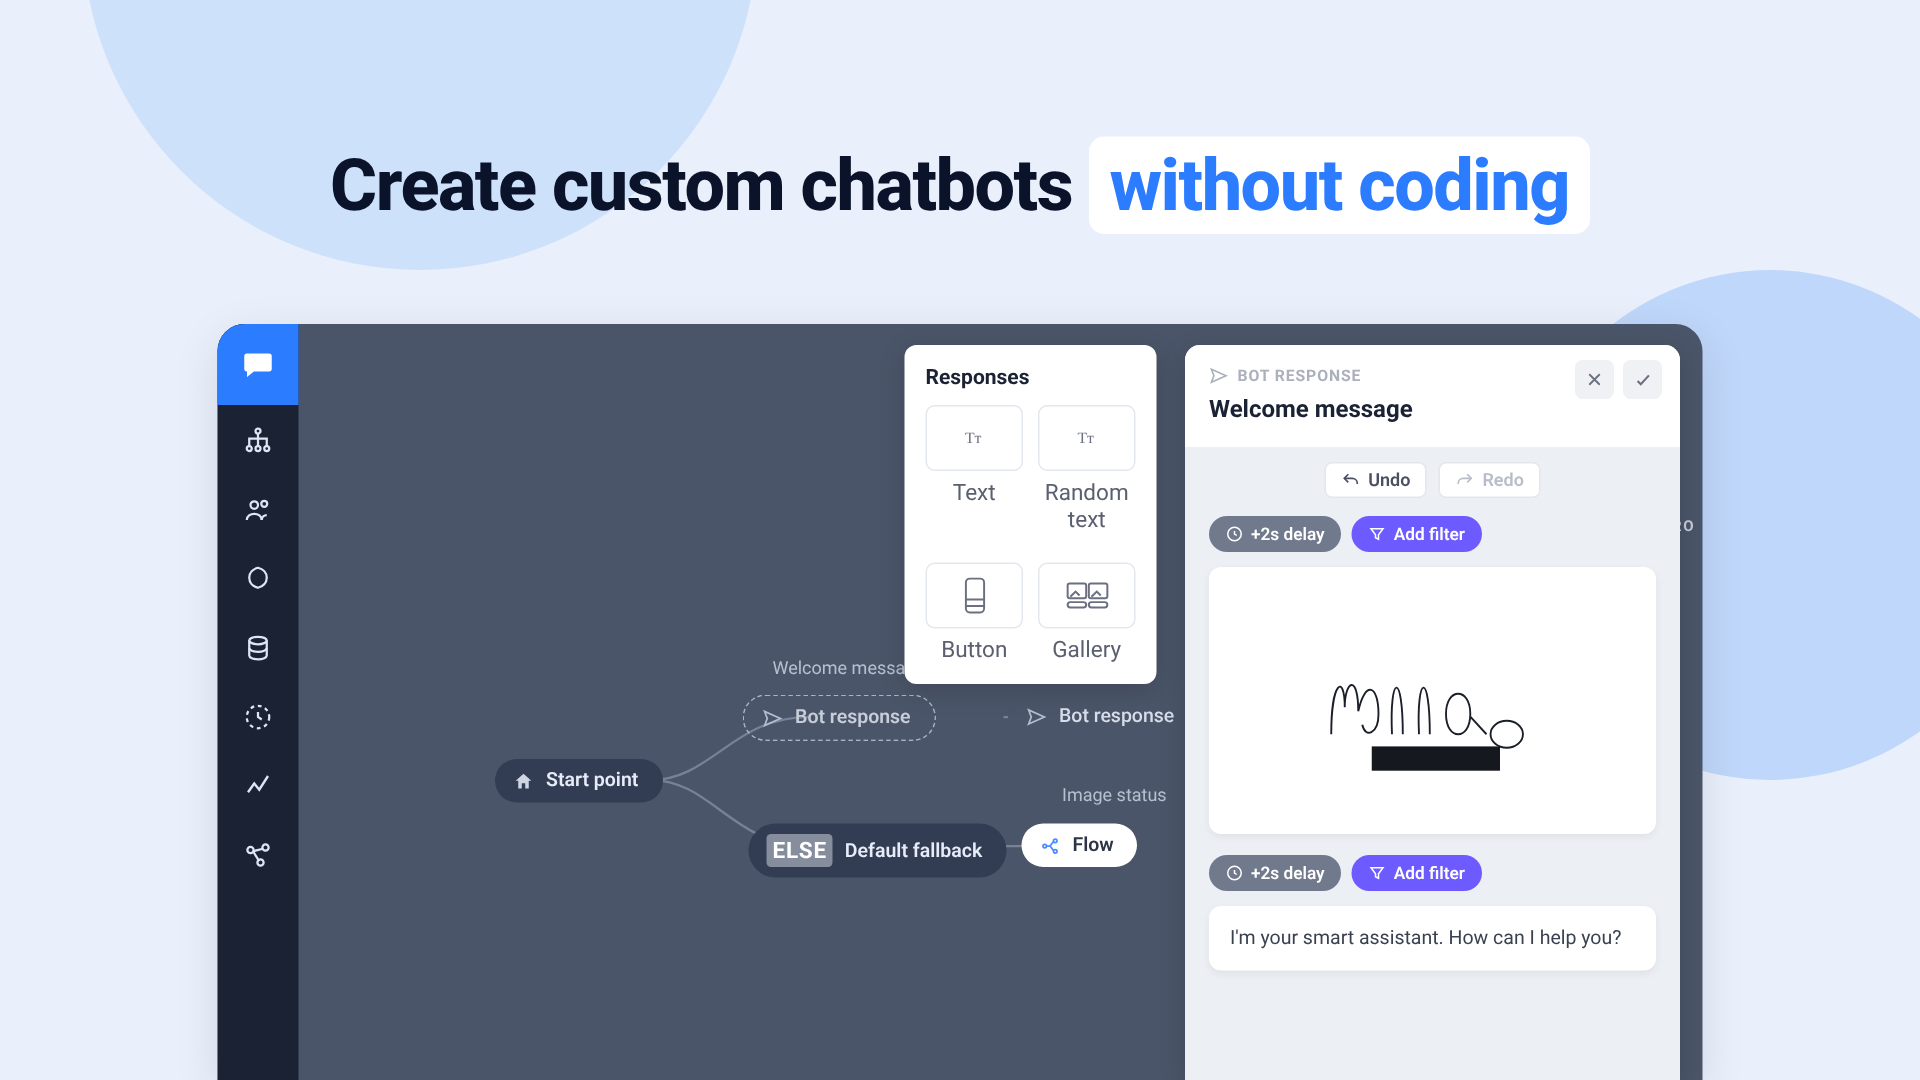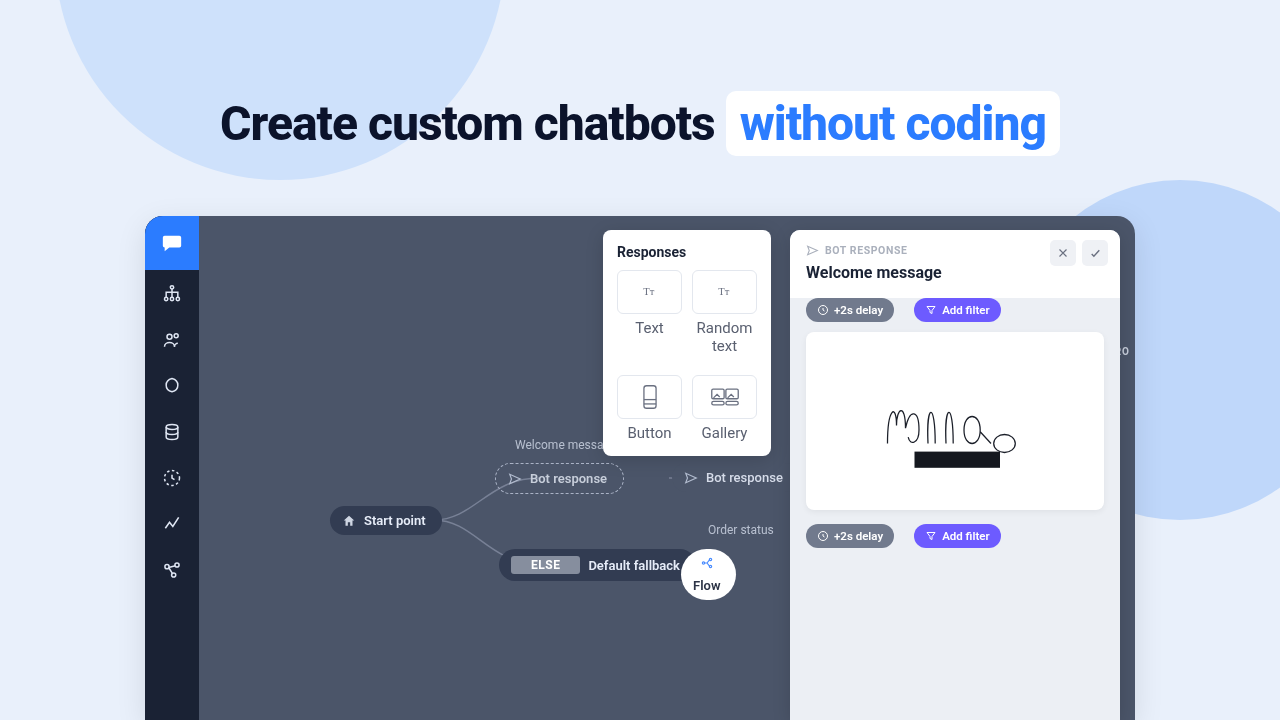--- a/index.html
+++ b/index.html
@@ -54,28 +54,28 @@
     padding:7px 16px 7px 12px; border-radius:999px; font-size:13px; font-weight:600;
     display:flex; align-items:center; gap:8px; white-space:nowrap;
   }
   .node.outline {
     background:#4b5569; color:#d7ddea; font-weight:500;
   }
   .node.dashed {
     border:1.5px dashed #aab3c6; background:transparent; color:#c7ceda;
   }
   .node.white {
-    background:#fff; color:#2d3446;flex-direction:column;
+    background:#fff; color:#2d3446;
   }
   .pill-label {
     position:absolute; color:#b8c0d0; font-size:12px;
   }
   .else-badge {
-    background:#868e9e; color:#fff; font-size:12px; font-weight:700;
-    padding:2px 20px; border-radius:3px; letter-spacing:.5px;
+    background:#868e9e; color:#fff; font-size:15px; font-weight:700;
+    padding:2px 4px; border-radius:3px; letter-spacing:.5px;
   }
   .chip-icon { display:inline-flex; }
 
   
   .responses {
     position:absolute; top:14px; left:458px; width:168px;
     background:#fff; border-radius:8px; box-shadow:0 4px 18px rgba(0,0,0,.15);
     padding:14px;
   }
   .responses h4 { font-size:14px; font-weight:700; color:#1a2234; margin-bottom:10px;}
@@ -112,21 +112,21 @@
   .undo-bar {
     display:flex; justify-content:center; gap:8px; padding:10px 0 12px;
     background:#eceff4;
   }
   .undo-btn {
     background:#fff; border:1px solid #e2e6ee; border-radius:5px;
     padding:4px 10px; font-size:12px; color:#4a5062; font-weight:600; cursor:pointer;
     display:flex; align-items:center; gap:5px;
   }
   .undo-btn.disabled { color:#b8bdc8; }
-  .chip-row { display:flex; gap:20px; padding:0 16px 10px; }
+  .chip-row { display:flex; gap:7px; padding:0 16px 10px; }
   .chip {
     border-radius:999px; font-size:11.5px; font-weight:600; color:#fff;
     padding:5px 11px; display:flex; align-items:center; gap:5px; cursor:pointer;
   }
   .chip.gray   { background:#717a8d; }
   .chip.purple { background:#6d5bff; }
   .card {
     margin:0 16px 14px; background:#fff; border-radius:8px; padding:14px;
     box-shadow:0 2px 6px rgba(0,0,0,.06);
   }
@@ -240,21 +240,21 @@
         </svg>
     </span>
     <span>Bot response</span>
   </div>
 
   <div class="node" style="left:354px; top:333px;">
     <span class="else-badge">ELSE</span>
     <span>Default fallback</span>
   </div>
 
-  <div class="pill-label" style="left:563px; top:307px;">Order status</div>
+  <div class="pill-label" style="left:563px; top:307px;">Image status</div>
   <div class="node white" style="left:536px; top:333px;">
     <span class="chip-icon">
       <svg width="14" height="14" viewBox="0 0 24 24" fill="none" stroke="#4a8cff" stroke-width="2">
           <circle cx="6" cy="12" r="2"></circle>
           <circle cx="18" cy="6" r="2"></circle>
           <circle cx="18" cy="18" r="2"></circle>
           <path d="M8 12h4M12 12l4-5M12 12l4 5"></path>
         </svg>
     </span>
     <span>Flow</span>
@@ -322,20 +322,36 @@
       </div>
       <div class="detail-kicker">
         <svg width="13" height="13" viewBox="0 0 24 24" fill="none" stroke="#aab0bc" stroke-width="2">
             <path d="M3 20l18-8L3 4l3 8-3 8z"></path>
           </svg>
         <span>BOT RESPONSE</span>
       </div>
       <h3>Welcome message</h3>
     </div>
 
+    <div class="undo-bar">
+      <div class="undo-btn">
+        <svg width="13" height="13" viewBox="0 0 24 24" fill="none" stroke="currentColor" stroke-width="2">
+            <path d="M9 14l-5-5 5-5"></path>
+            <path d="M4 9h10a6 6 0 016 6v1"></path>
+          </svg>
+        <span>Undo</span>
+      </div>
+      <div class="undo-btn disabled">
+        <svg width="13" height="13" viewBox="0 0 24 24" fill="none" stroke="currentColor" stroke-width="2">
+            <path d="M15 14l5-5-5-5"></path>
+            <path d="M20 9H10a6 6 0 00-6 6v1"></path>
+          </svg>
+        <span>Redo</span>
+      </div>
+    </div>
 
     <div class="chip-row">
       <div class="chip gray">
         <svg width="12" height="12" viewBox="0 0 24 24" fill="none" stroke="#fff" stroke-width="2">
             <circle cx="12" cy="12" r="9"></circle>
             <path d="M12 8v4l3 2"></path>
           </svg>
         <span>+2s delay</span>
       </div>
       <div class="chip purple">
@@ -370,15 +386,18 @@
         <span>+2s delay</span>
       </div>
       <div class="chip purple">
         <svg width="12" height="12" viewBox="0 0 24 24" fill="none" stroke="#fff" stroke-width="2">
             <path d="M4 5h16l-6 8v6l-4-2v-4z"></path>
           </svg>
         <span>Add filter</span>
       </div>
     </div>
 
+    <div class="card msg-card">
+      <span>I'm your smart assistant. How can I help you?</span>
+    </div>
   </div>
 
 </div>
 
 </body></html>

